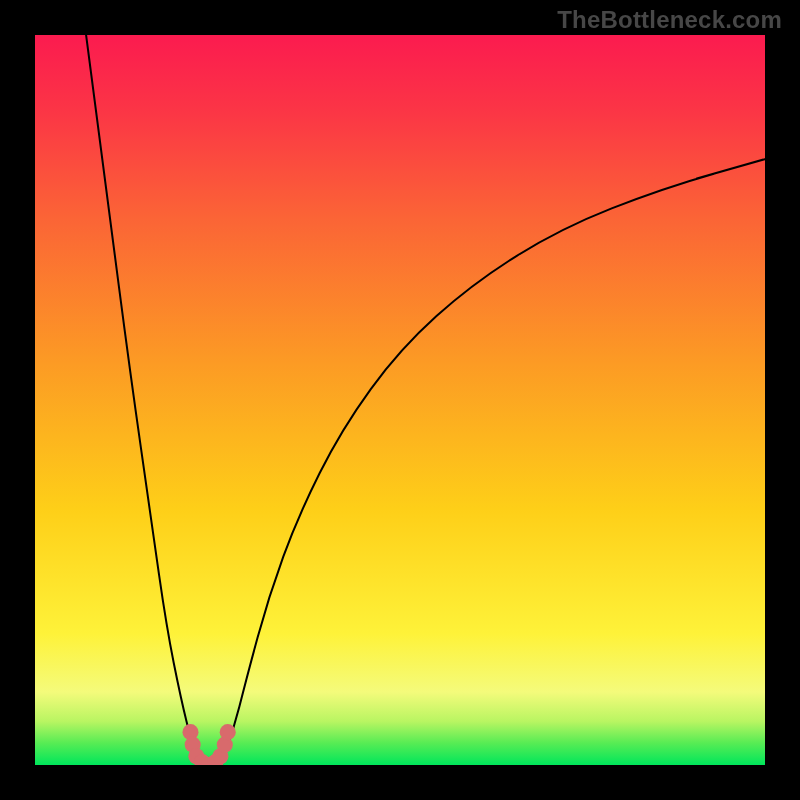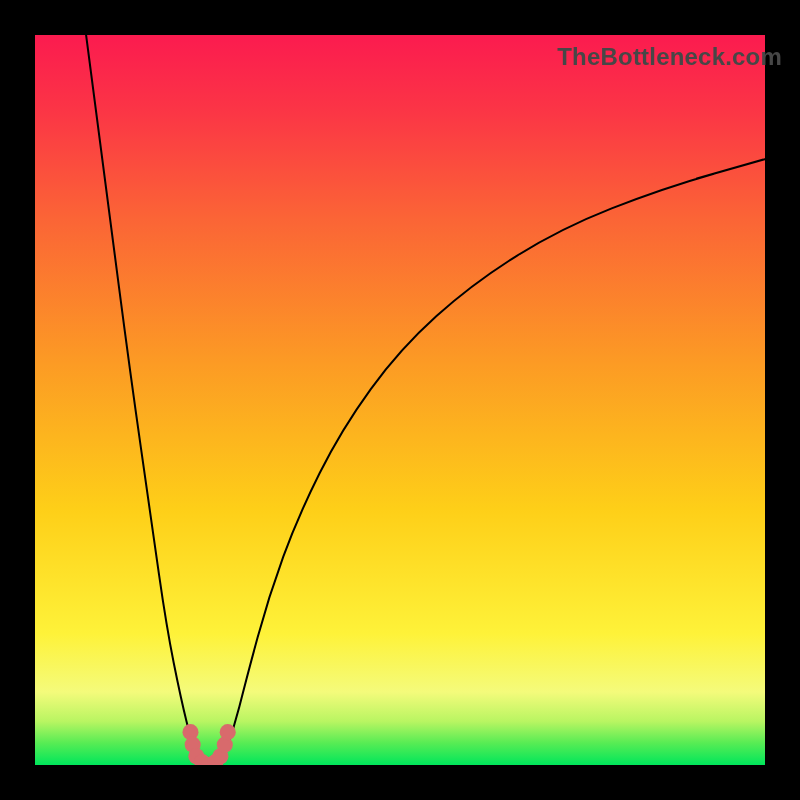--- a/index.html
+++ b/index.html
@@ -28,21 +28,20 @@
   .watermark {
     position: absolute;
     top: 6px;
     right: 18px;
     font-family: Arial, Helvetica, sans-serif;
     font-size: 24px;
     font-weight: 600;
     color: #474747;
     letter-spacing: 0.2px;
     user-select: none;
-    margin-top: 37px;
   }
   svg { display: block; }
 </style>
 </head>
 <body>
 
 <div class="frame">
   <div class="plot">
     <svg id="chart-svg" width="730" height="730" viewBox="0 0 730 730">
         <defs>

